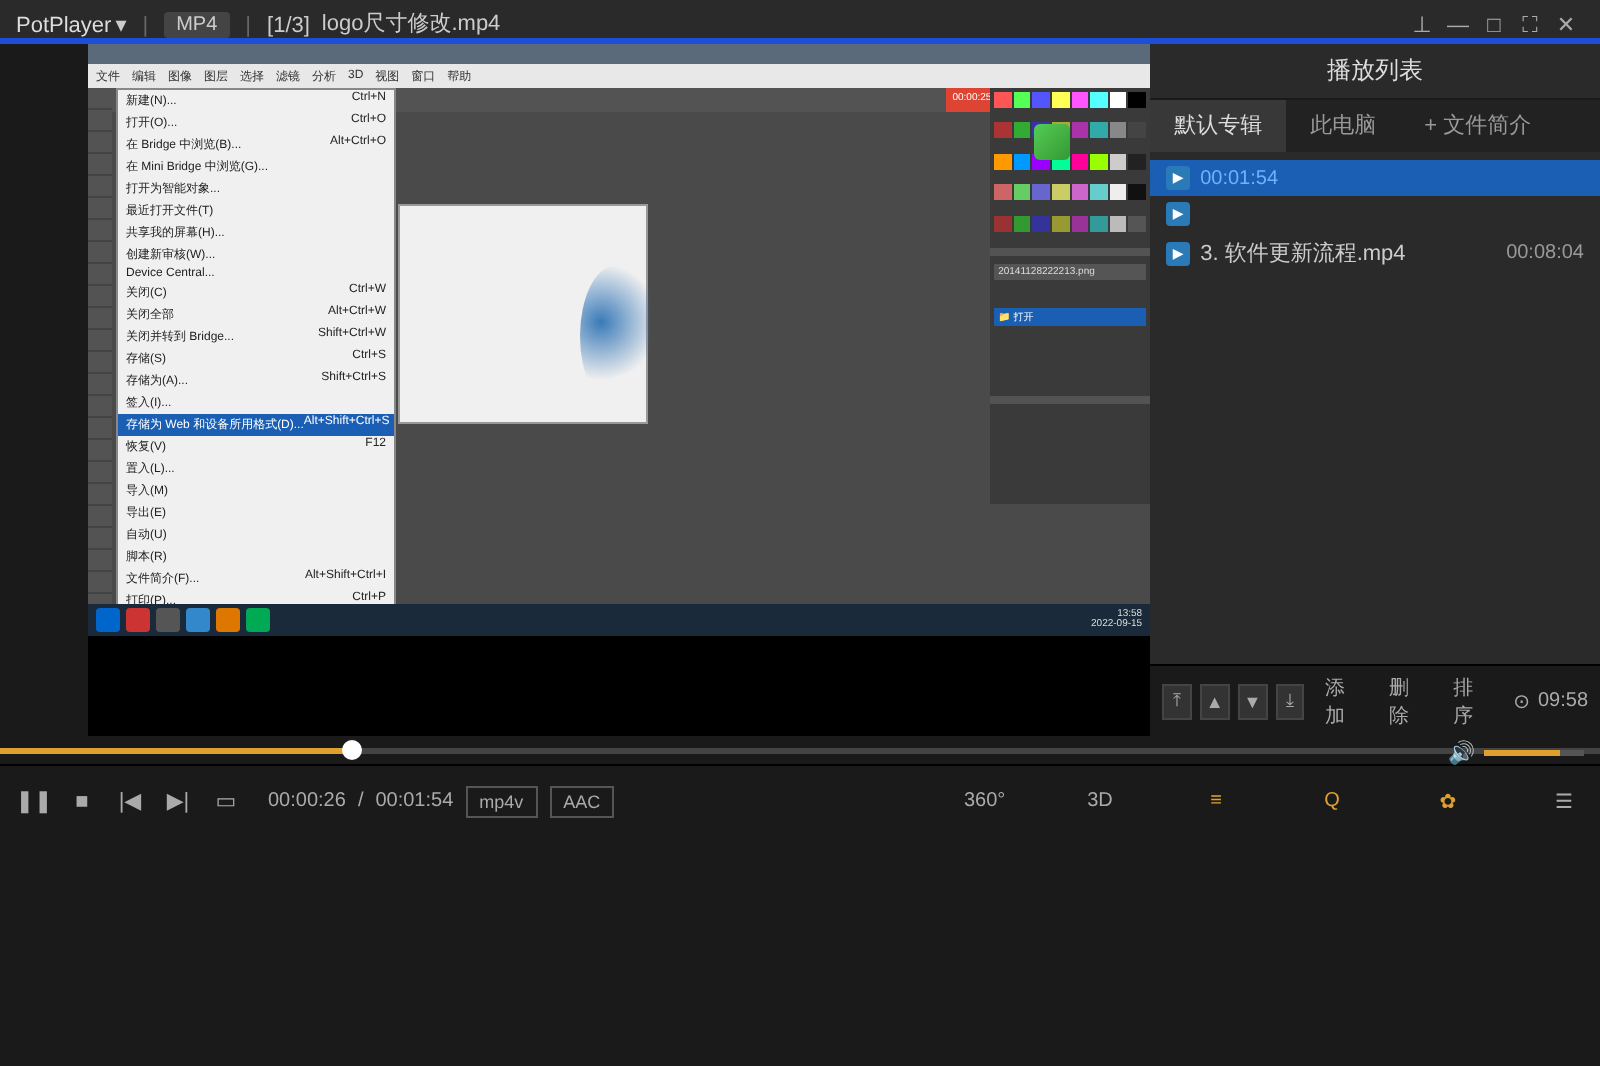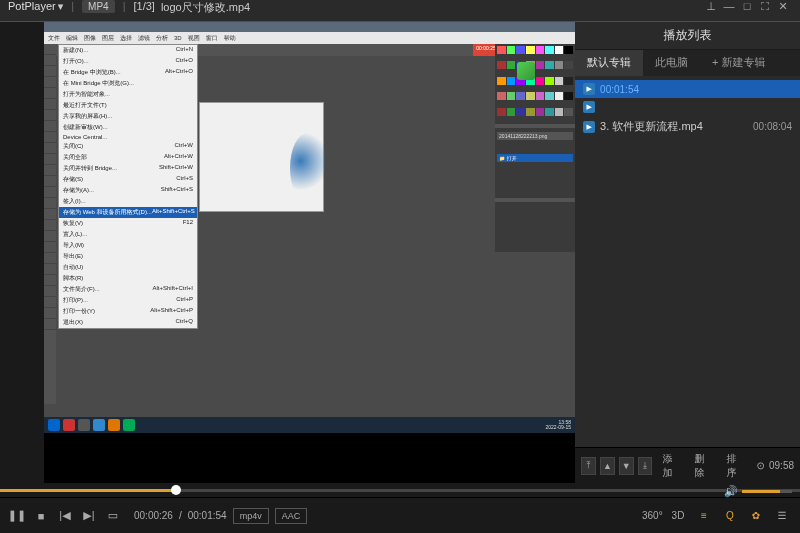--- a/index.html
+++ b/index.html
@@ -1,28 +1,28 @@
 <!DOCTYPE html>
 <html><head>
 <meta charset="utf-8">
 <style>
 * { margin: 0; padding: 0; box-sizing: border-box; font-family: "Microsoft YaHei", Arial, sans-serif; }
 body { width: 800px; height: 533px; background: #1a1a1a; overflow: hidden; position: relative; }
 
 
-.titlebar { height: 22px; background: #2a2a2a; display: flex; align-items: flex-start; padding: 0 8px; color: #ccc; font-size: 11px; border-bottom: 1px solid #1d4ed8; }
+.titlebar { height: 22px; background: #2a2a2a; display: flex; align-items: flex-end; padding: 0 8px; color: #ccc; font-size: 11px; border-bottom: 3px solid #1d4ed8; }
 .titlebar .appname { color: #ddd; }
 .titlebar .sep { margin: 0 8px; color: #666; }
 .titlebar .badge { background: #444; padding: 1px 6px; border-radius: 2px; font-size: 10px; }
 .titlebar .filename { margin-left: 6px; }
 .titlebar .spacer { flex: 1; }
 .titlebar .winbtn { width: 18px; text-align: center; cursor: pointer; color: #aaa; }
 
 
-.main { display: flex; height: 461px; margin-left: 44px; }
+.main { display: flex; height: 346px; margin-left: 44px; }
 .video-area { width: 562px; background: #111; position: relative; display: flex; flex-direction: column; }
 .video { flex: 1; background: #4a4a4a; position: relative; overflow: hidden; }
 
 
 .ps-window { position: absolute; inset: 0; background: #4a4a4a; }
 .ps-titlebar { height: 10px; background: #5a6a7a; }
 .ps-menubar { height: 12px; background: #e8e8e8; display: flex; align-items: center; padding: 0 4px; gap: 6px; font-size: 6px; color: #333; }
 .ps-toolbar { position: absolute; left: 0; top: 22px; width: 12px; height: 360px; background: #535353; }
 .ps-toolbar div { height: 11px; border-bottom: 1px solid #444; }
 .ps-canvas { position: absolute; left: 155px; top: 80px; width: 125px; height: 110px; background: #f0f0f0; border: 1px solid #999; }
@@ -53,21 +53,21 @@
 .progress-thumb { position: absolute; left: 22%; top: 2px; width: 10px; height: 10px; background: #fff; border-radius: 50%; transform: translateX(-50%); }
 .volume { position: absolute; right: 8px; top: 2px; display: flex; align-items: center; gap: 4px; }
 .volume .vtrack { width: 50px; height: 3px; background: #555; position: relative; }
 .volume .vtrack::before { content: ""; position: absolute; left: 0; width: 75%; top: 0; bottom: 0; background: #e0a030; }
 
 
 .controls { height: 36px; background: #1a1a1a; display: flex; align-items: center; padding: 0 8px; gap: 6px; color: #aaa; font-size: 10px; border-top: 1px solid #000; }
 .controls .btn { width: 18px; height: 18px; display: flex; align-items: center; justify-content: center; cursor: pointer; font-size: 11px; }
 .controls .box { border: 1px solid #555; padding: 2px 6px; font-size: 9px; }
 .controls .spacer { flex: 1; }
-.controls .iconbtn { width: 20px; text-align: center; cursor: pointer; }
+.controls .iconbtn { width: 20px; text-align: center; cursor: pointer; margin-left: 32px; }
 .controls .iconbtn.active { color: #e0a030; }
 
 
 .playlist { width: 238px; background: #2a2a2a; display: flex; flex-direction: column; }
 .pl-title { height: 28px; display: flex; align-items: center; justify-content: center; color: #ddd; font-size: 12px; background: #2a2a2a; border-bottom: 1px solid #1a1a1a; }
 .pl-tabs { height: 26px; display: flex; background: #222; font-size: 11px; color: #999; }
 .pl-tabs .tab { padding: 5px 12px; cursor: pointer; }
 .pl-tabs .tab.active { background: #383838; color: #ddd; }
 .pl-items { flex: 1; padding: 4px 0; }
 .pl-item { display: flex; align-items: center; padding: 3px 8px; font-size: 11px; color: #ccc; }
@@ -322,21 +322,21 @@
       </div>
     </div>
     <div class="blackbar"></div>
   </div>
 
   <div class="playlist">
     <div class="pl-title">播放列表</div>
     <div class="pl-tabs">
       <div class="tab active">默认专辑</div>
       <div class="tab">此电脑</div>
-      <div class="tab">+ 新建专辑</div>
+      <div class="tab">+ 文件简介</div>
     </div>
     <div class="pl-items">
       <div class="pl-item sel">
         <div class="icon">▶</div>
         <span class="dur">00:01:54</span>
       </div>
       <div class="pl-item">
         <div class="icon">▶</div>
         <span class="dur"></span>
       </div>

